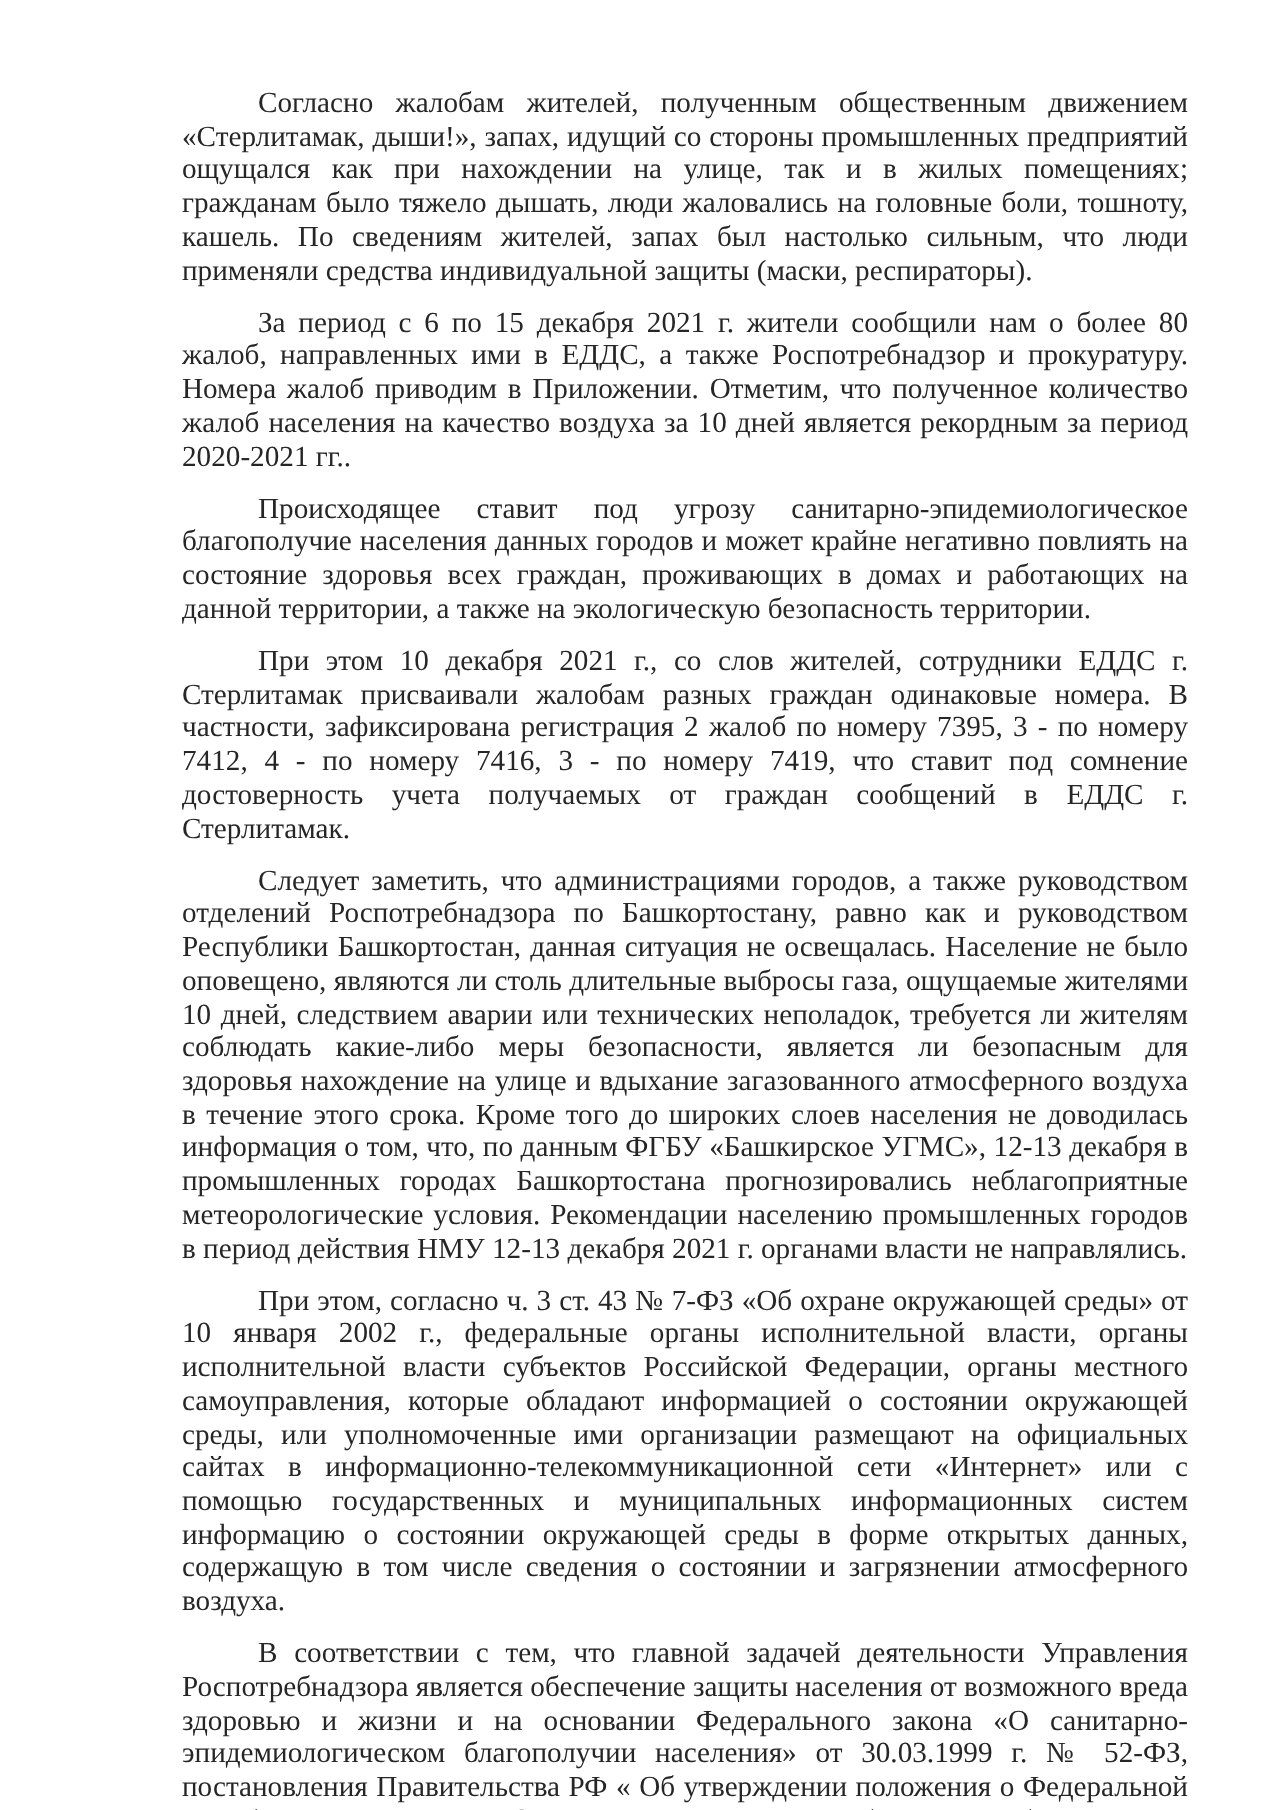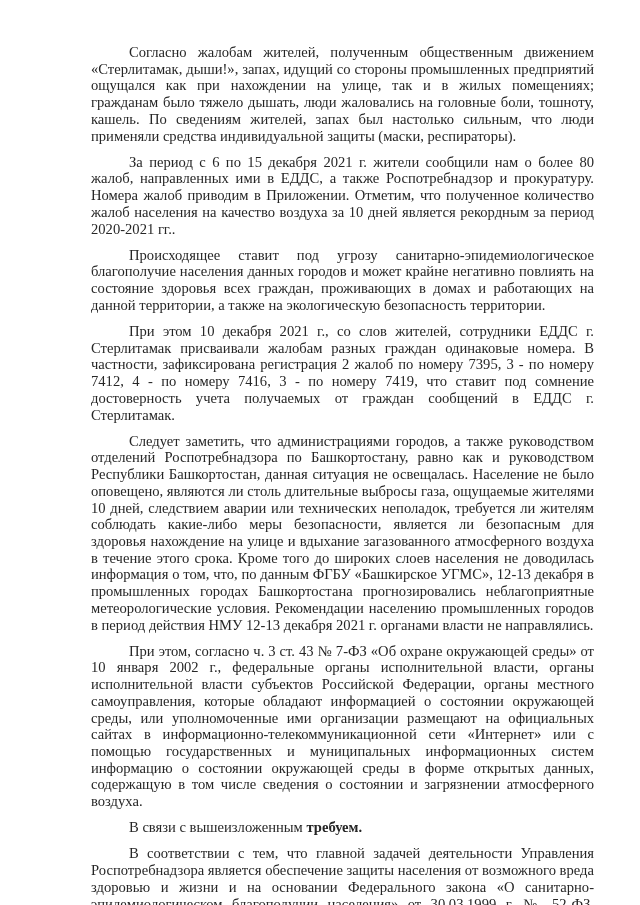--- a/index.html
+++ b/index.html
@@ -38,16 +38,15 @@
 </head>
 <body>
 
 <div class="page">
   <p class="para">Согласно жалобам жителей, полученным общественным движением «Стерлитамак, дыши!», запах, идущий со стороны промышленных предприятий ощущался как при нахождении на улице, так и в жилых помещениях; гражданам было тяжело дышать, люди жаловались на головные боли, тошноту, кашель. По сведениям жителей, запах был настолько сильным, что люди применяли средства индивидуальной защиты (маски, респираторы).</p>
   <p class="para">За период с 6 по 15 декабря 2021 г. жители сообщили нам о более 80 жалоб, направленных ими в ЕДДС, а также Роспотребнадзор и прокуратуру. Номера жалоб приводим в Приложении. Отметим, что полученное количество жалоб населения на качество воздуха за 10 дней является рекордным за период 2020-2021 гг..</p>
   <p class="para">Происходящее ставит под угрозу санитарно-эпидемиологическое благополучие населения данных городов и может крайне негативно повлиять на состояние здоровья всех граждан, проживающих в домах и работающих на данной территории, а также на экологическую безопасность территории.</p>
   <p class="para">При этом 10 декабря 2021 г., со слов жителей, сотрудники ЕДДС г. Стерлитамак присваивали жалобам разных граждан одинаковые номера. В частности, зафиксирована регистрация 2 жалоб по номеру 7395, 3 - по номеру 7412, 4 - по номеру 7416, 3 - по номеру 7419, что ставит под сомнение достоверность учета получаемых от граждан сообщений в ЕДДС г. Стерлитамак.</p>
   <p class="para">Следует заметить, что администрациями городов, а также руководством отделений Роспотребнадзора по Башкортостану, равно как и руководством Республики Башкортостан, данная ситуация не освещалась. Население не было оповещено, являются ли столь длительные выбросы газа, ощущаемые жителями 10 дней, следствием аварии или технических неполадок, требуется ли жителям соблюдать какие-либо меры безопасности, является ли безопасным для здоровья нахождение на улице и вдыхание загазованного атмосферного воздуха в течение этого срока. Кроме того до широких слоев населения не доводилась информация о том, что, по данным ФГБУ «Башкирское УГМС», 12-13 декабря в промышленных городах Башкортостана прогнозировались неблагоприятные метеорологические условия. Рекомендации населению промышленных городов в период действия НМУ 12-13 декабря 2021 г. органами власти не направлялись.</p>
   <p class="para">При этом, согласно ч. 3 ст. 43 № 7-ФЗ «Об охране окружающей среды» от 10 января 2002 г., федеральные органы исполнительной власти, органы исполнительной власти субъектов Российской Федерации, органы местного самоуправления, которые обладают информацией о состоянии окружающей среды, или уполномоченные ими организации размещают на официальных сайтах в информационно-телекоммуникационной сети «Интернет» или с помощью государственных и муниципальных информационных систем информацию о состоянии окружающей среды в форме открытых данных, содержащую в том числе сведения о состоянии и загрязнении атмосферного воздуха.</p>
-  <p class="para short"><span>В связи с вышеизложенным </span><span class="bold">требуем.</span></p>
   <p class="para">В соответствии с тем, что  главной задачей деятельности Управления Роспотребнадзора является  обеспечение защиты населения от возможного вреда здоровью и жизни и  на основании  Федерального закона «О санитарно-эпидемиологическом благополучии населения» от 30.03.1999 г. № 52-ФЗ, постановления Правительства РФ « Об утверждении положения о Федеральной службе по надзору в сфере защиты прав потребителей и благополучия человека» от 30.06.2004 №322 требуем от:</p>
 
 </div>
 
 </body></html>

